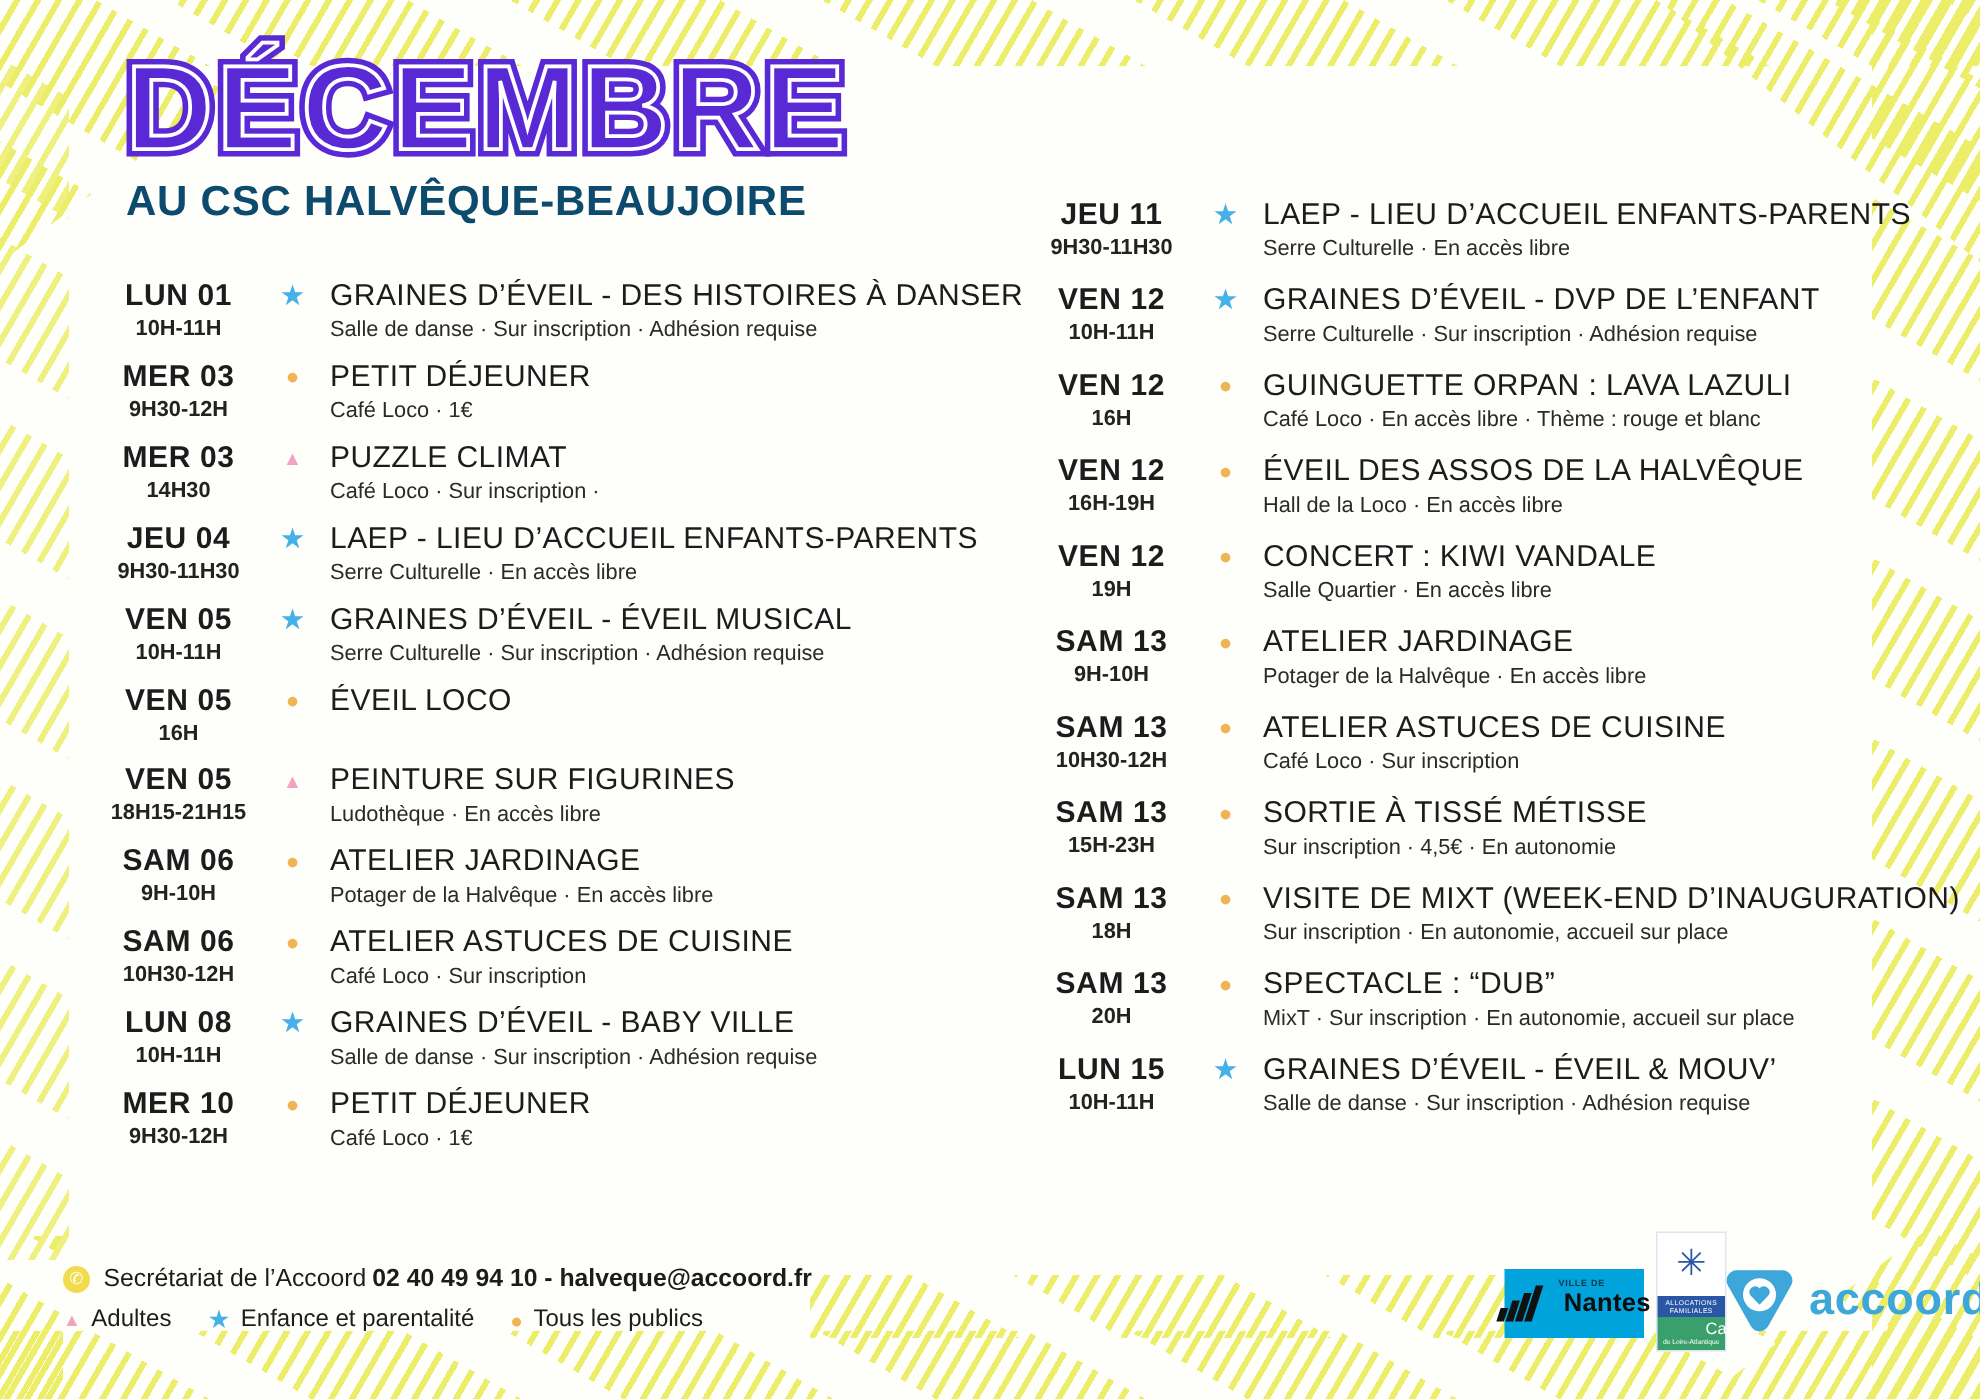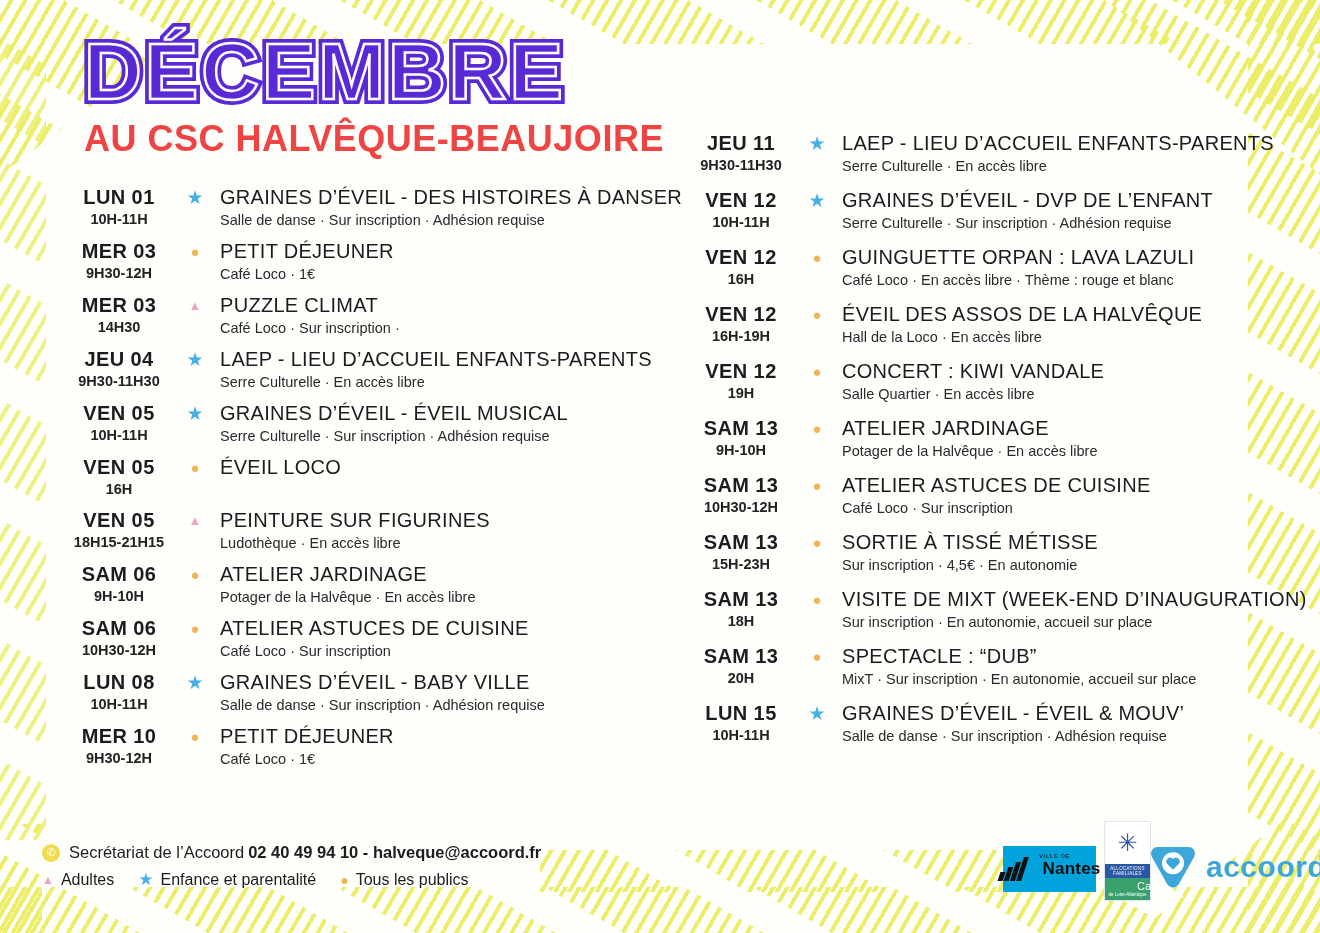--- a/index.html
+++ b/index.html
@@ -23,21 +23,21 @@
   #stripe-bottom{left:0;bottom:0;width:1320px;height:46px;}
   #stripe-bottommid{left:540px;top:850px;width:475px;height:42px;}
   #stripe-bottomleft{left:0;top:824px;width:42px;height:109px;}
   #stripe-bottomright{right:0;top:793px;width:185px;height:140px;clip-path:polygon(100% 0,100% 100%,0 100%);}
 
   
   .header{position:absolute;left:84px;top:30px;z-index:2;}
   .neon-title{position:relative;font-size:80px;font-weight:700;letter-spacing:3px;line-height:1.05;width:max-content;}
   .neon-title .layer1{color:#5a29d6;-webkit-text-stroke:10px #5a29d6;}
   .neon-title .layer2{position:absolute;left:0;top:0;color:#5a29d6;-webkit-text-stroke:2.5px #ffffff;}
-  .subtitle{font-size:36px;font-weight:800;letter-spacing:.5px;color:#ef4444;margin-top:4px;}
+  .subtitle{font-size:28px;font-weight:800;letter-spacing:.5px;color:#0c4a6e;margin-top:4px;}
 
   
   .col{position:absolute;z-index:2;}
   #col-left{left:68px;top:186px;width:610px;}
   #col-right{left:690px;top:132px;width:625px;}
   .event{display:grid;grid-template-columns:102px 30px 1fr;gap:0 10px;align-items:start;margin-bottom:12px;}
   #col-right .event{margin-bottom:15px;}
   .date{text-align:center;}
   .day{font-size:20px;font-weight:800;letter-spacing:.4px;line-height:1.15;}
   .time{font-size:14.5px;font-weight:600;margin-top:2px;color:#222;}

